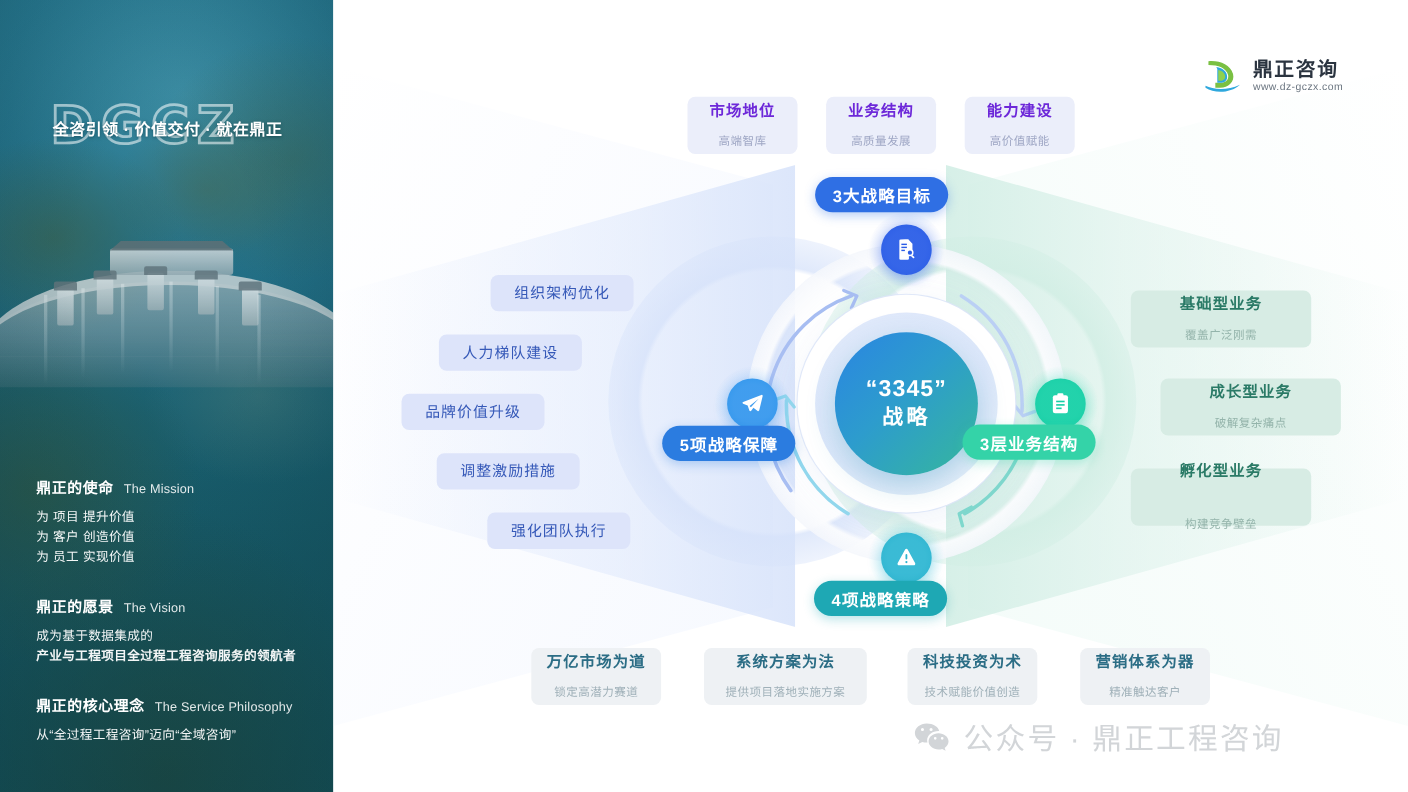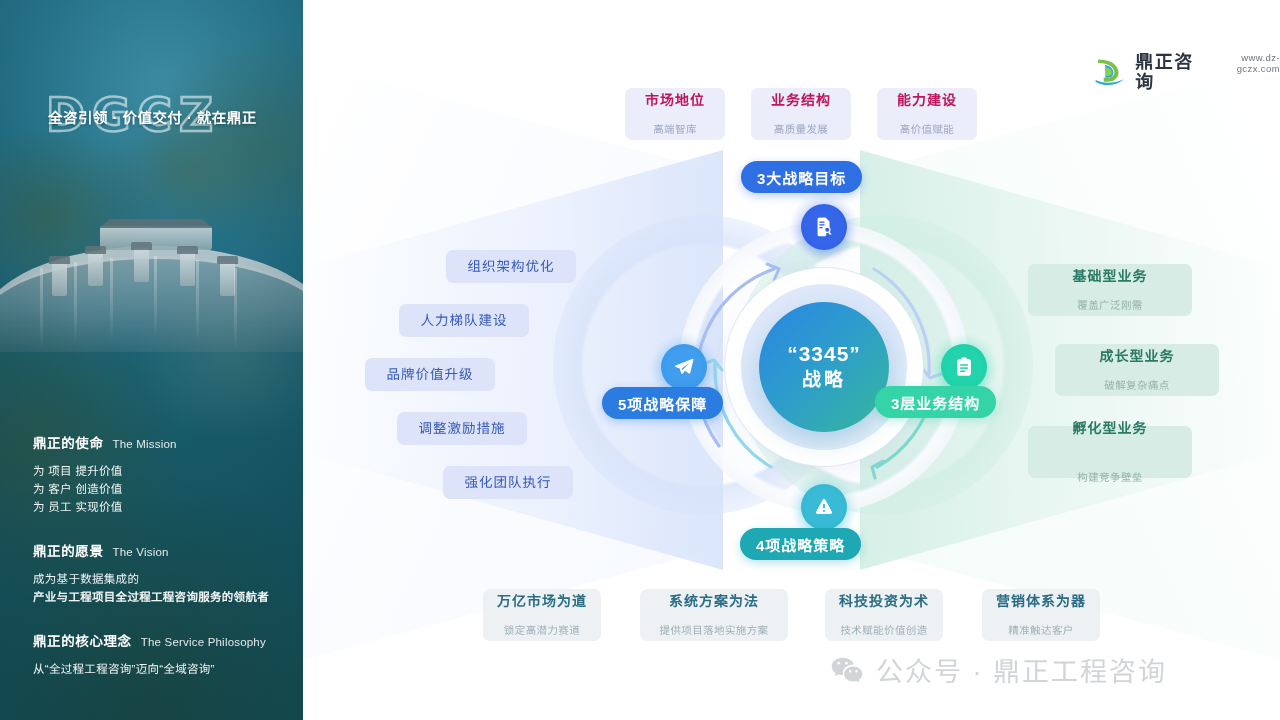--- a/index.html
+++ b/index.html
@@ -148,21 +148,21 @@
   .card {
     position: absolute; border-radius: 7px;
     display: flex; flex-direction: column; align-items: center; justify-content: center;
     text-align: center; padding: 8px 14px;
   }
   .card .c-title { font-size: 14px; font-weight: 700; letter-spacing: 1px; line-height: 19px; }
   .card .c-sub { font-size: 10.5px; font-weight: 400; line-height: 15px; letter-spacing: 0.4px; margin-top: 12px; }
 
   
   .card.top { background: #ebeefa; width: 100px; height: 52px; }
-  .card.top .c-title { color: #be185d; text-align: center; }
+  .card.top .c-title { color: #6d28d9; text-align: center; }
   .card.top .c-sub { color: #9ea6c4; }
 
   
   .card.bottom { background: #eef1f4; width: 118px; height: 52px; }
   .card.bottom .c-title { color: #2b6d85; }
   .card.bottom .c-sub { color: #9fb0b8; }
   .card.bottom.wide { width: 148px; }
 
   
   .card.left-item {
@@ -228,21 +228,21 @@
   .node.n-left   { background: #2f96ec; box-shadow: 0 4px 12px rgba(47,150,236,0.35); }
   .node.n-left .glow   { background: radial-gradient(circle, rgba(106,174,244,0.30) 36%, rgba(106,174,244,0.12) 54%, rgba(106,174,244,0) 72%); }
   .node.n-right  { background: #17cfa6; box-shadow: 0 4px 12px rgba(23,207,166,0.35); }
   .node.n-right .glow  { background: radial-gradient(circle, rgba(60,219,184,0.30) 36%, rgba(60,219,184,0.12) 54%, rgba(60,219,184,0) 72%); }
   .node.n-bottom { background: #2bb3cf; box-shadow: 0 4px 12px rgba(43,179,207,0.35); }
   .node.n-bottom .glow { background: radial-gradient(circle, rgba(93,205,227,0.30) 36%, rgba(93,205,227,0.12) 54%, rgba(93,205,227,0) 72%); }
 
   
   .logo { position: absolute; left: 1094px; top: 52px; display: flex; align-items: center; gap: 9px; }
   .logo-mark { width: 36px; height: 34px; }
-  .logo-text { display: flex; flex-direction: row; gap: 1px; }
+  .logo-text { display: flex; flex-direction: column; gap: 1px; }
   .logo-cn { font-size: 18px; font-weight: 700; color: #2b3440; letter-spacing: 1.5px; line-height: 20px; }
   .logo-url { font-size: 9.5px; color: #6b7580; letter-spacing: 0.4px; line-height: 11px; text-align: right; }
 
   
   .footer {
     position: absolute; left: 830px; top: 650px;
     display: flex; align-items: center; gap: 12px;
     color: #d2d5d8;
   }
   .footer svg { width: 34px; height: 30px; fill: #d2d5d8; }

